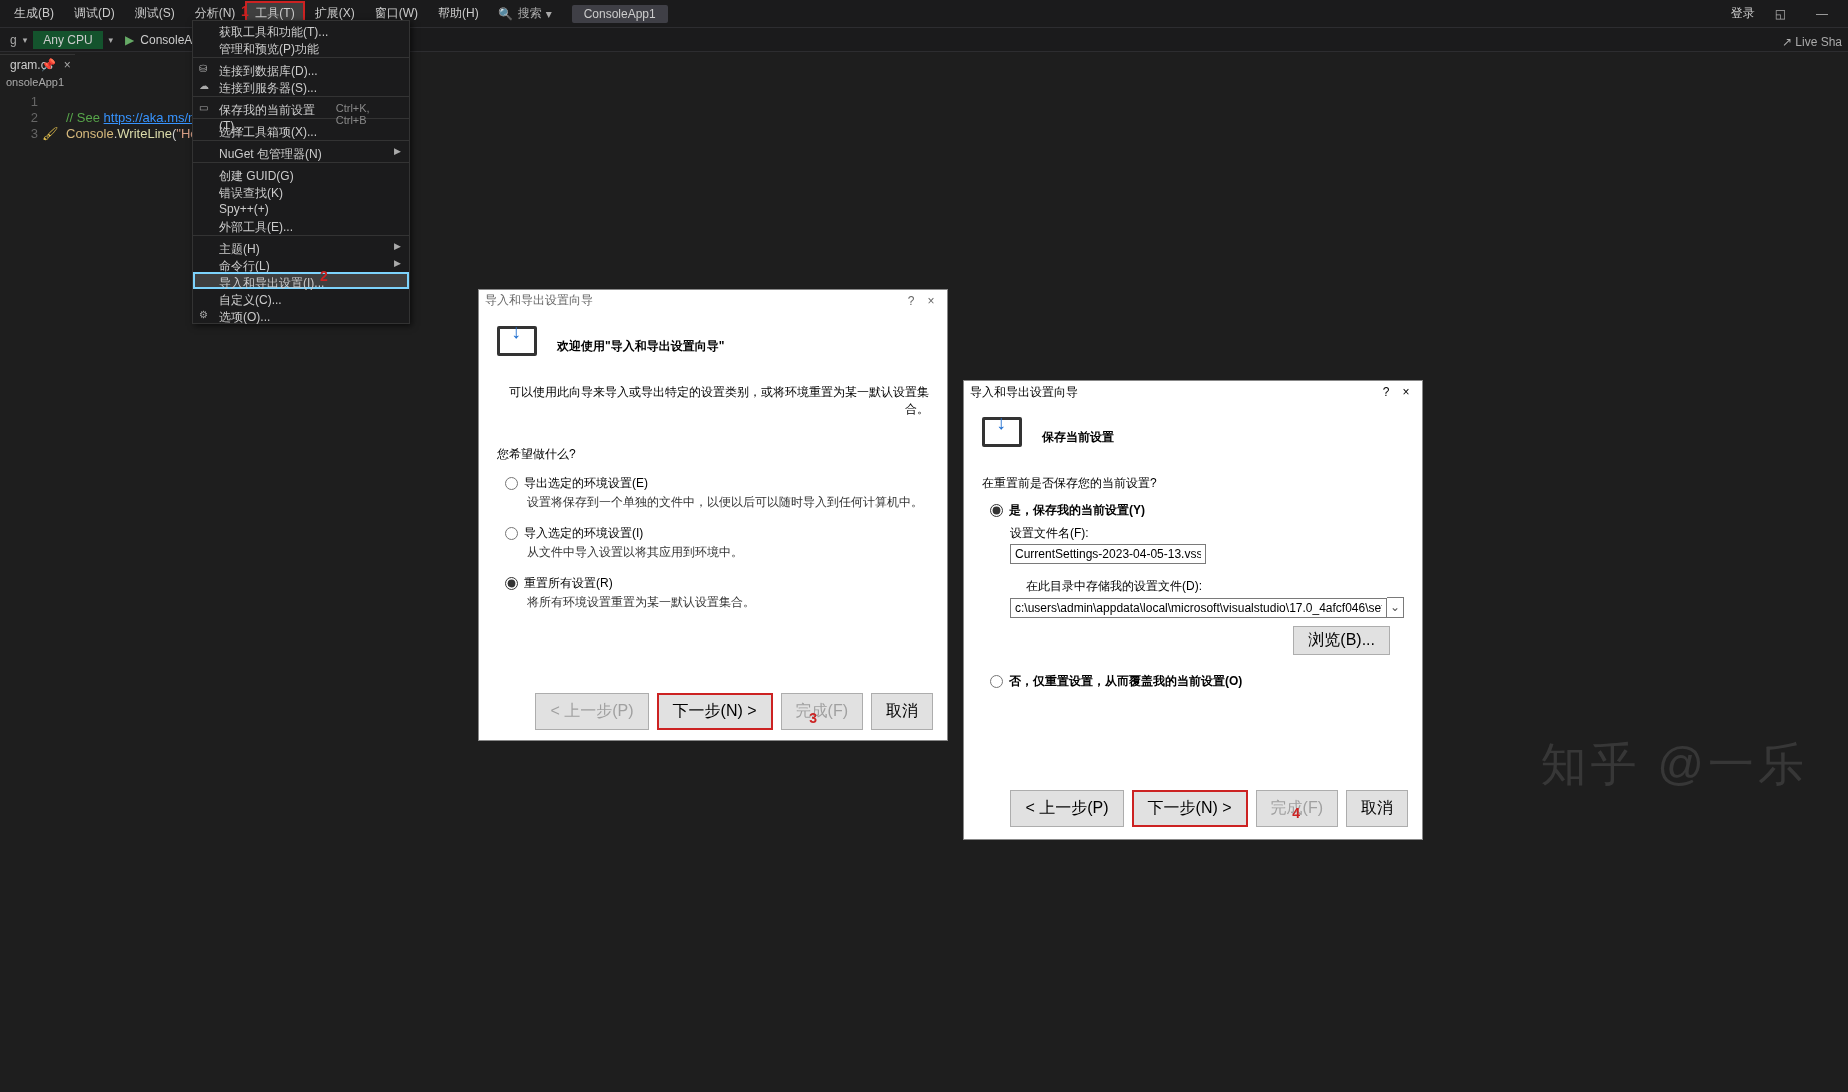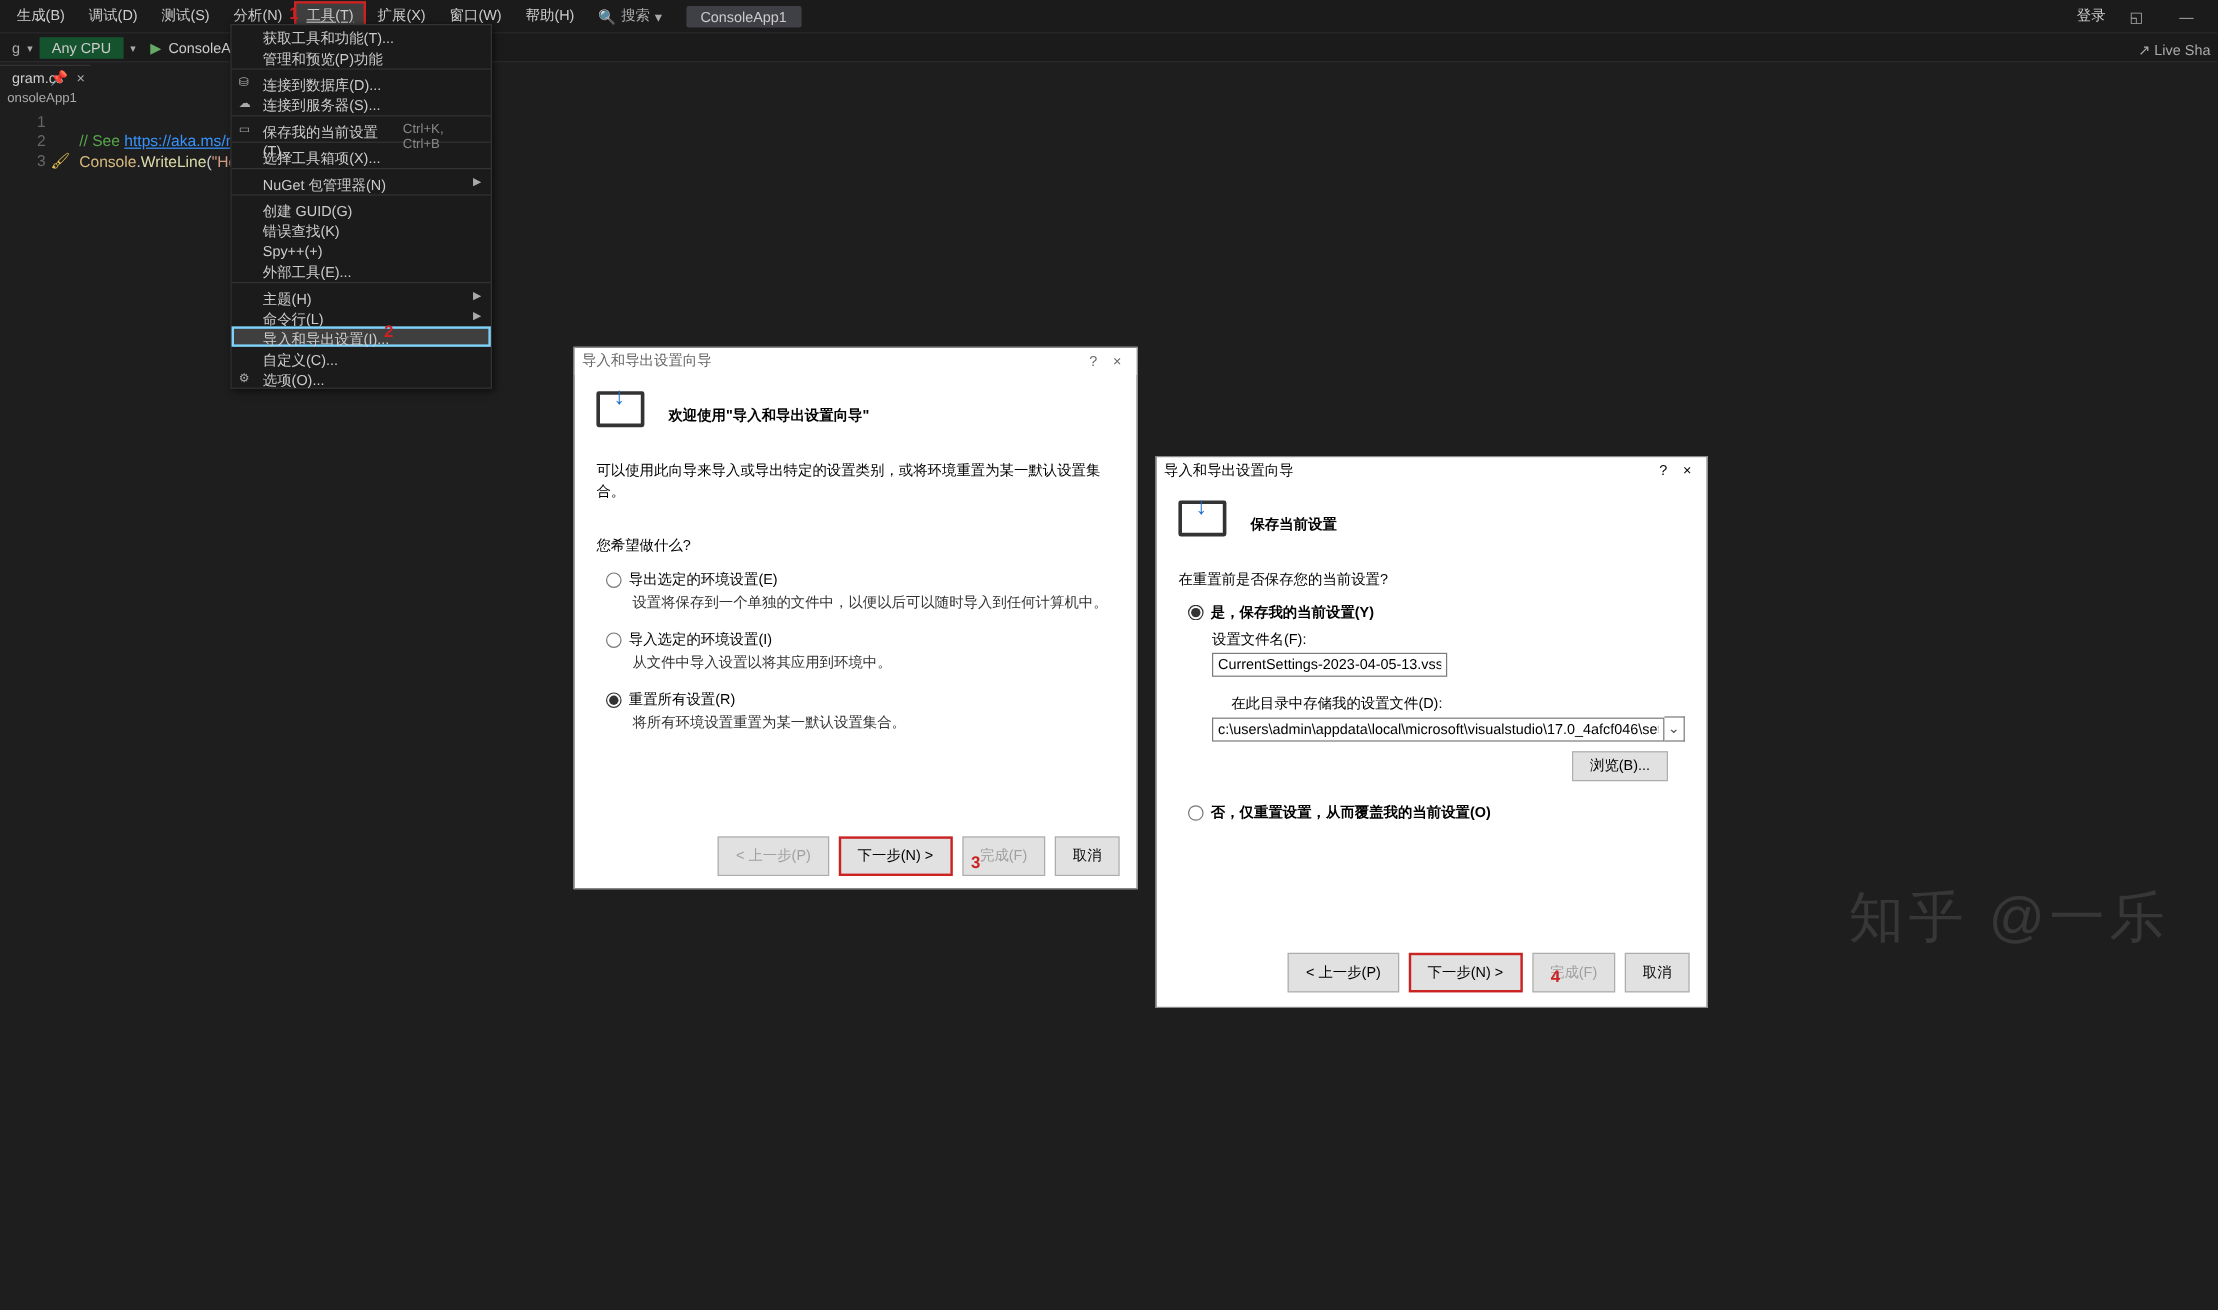--- a/index.html
+++ b/index.html
@@ -1,21 +1,21 @@
 <!DOCTYPE html>
 <html><head>
 <meta charset="utf-8">
 <style>
 * { margin: 0; padding: 0; box-sizing: border-box; font-family: "Microsoft YaHei", "Segoe UI", sans-serif; }
 body { background: #1e1e1e; color: #ccc; font-size: 12px; width: 1848px; height: 1092px; overflow: hidden; position: relative; }
 
 
 .menubar { height: 28px; background: #1b1b1c; display: flex; align-items: center; padding-left: 4px; border-bottom: 1px solid #2d2d30; }
 .menubar .menu-item { padding: 4px 10px; color: #ccc; cursor: pointer; }
-.menubar .menu-item.active { background: #3f3f3f; border: 2px solid #c22; padding: 2px 8px; text-decoration: underline; }
+.menubar .menu-item.active { background: #3f3f3f; border: 2px solid #c22; padding: 2px 8px; }
 .menubar .spacer { flex: 1; }
 .menubar .search-icn { margin-left: 10px; color: #aaa; }
 .menubar .search-lbl { color: #aaa; margin-left: 4px; }
 .menubar .login { margin-right: 20px; color: #ccc; }
 .menubar .app-name { background: #3f3f46; padding: 2px 12px; margin-left: 20px; border-radius: 2px; }
 .annot-1 { position: absolute; left: 241px; top: 3px; color: #c22; font-weight: bold; font-size: 14px; }
 
 
 .toolbar { height: 24px; background: #1b1b1c; display: flex; align-items: center; padding-left: 10px; border-bottom: 1px solid #2d2d30; gap:6px;}
 .toolbar .cfg { background:#14532d; padding:2px 10px; color:#ccc;}
@@ -57,26 +57,26 @@
 .dialog1 { position:absolute; left:478px; top:289px; width:470px; height:452px; background:#fff; color:#000; border:1px solid #888; z-index:20; font-size:12px;}
 .dialog1 .titlebar { height:22px; display:flex; align-items:center; padding:0 6px; background:#fff; border-bottom:1px solid #fff;}
 .dialog1 .titlebar .ttl { flex:1; color:#666;}
 .dialog1 .titlebar .winbtn { width:20px; text-align:center; color:#666;}
 .dialog1 .body { padding:14px 18px 14px 18px;}
 .dialog1 .header-row { display:flex; align-items:center; gap:16px; margin-bottom:18px;}
 .dialog1 .big-icon { width:44px; height:40px; position:relative;}
 .dialog1 .big-icon .mon { width:40px; height:30px; border:3px solid #333; border-radius:2px;}
 .dialog1 .big-icon .arrow { position:absolute; left:14px; top:-6px; color:#1f6fd0; font-size:20px; font-weight:bold;}
 .dialog1 .header-title { font-weight:bold; font-size:12px;}
-.dialog1 .desc { margin:6px 0 28px 0;}
+.dialog1 .desc { margin:6px 0 28px 0;text-align:right;}
 .dialog1 .prompt { margin-bottom:12px;}
 .dialog1 .opt { margin:6px 0 2px 8px; display:flex; align-items:center; gap:6px;}
 .dialog1 .opt-desc { margin:0 0 14px 30px; color:#333;}
 .dialog1 .buttons { position:absolute; bottom:10px; right:14px; display:flex; gap:8px;}
-.dialog1 .btn, .dialog2 .btn { border:1px solid #adadad; background:#e1e1e1; padding:3px 14px; color:#000; cursor:pointer; font-size:12px;}
+.dialog1 .btn, .dialog2 .btn { border:1px solid #adadad; background:#e1e1e1; padding:3px 14px; color:#000; cursor:pointer; font-size:16px;}
 .dialog1 .btn.disabled, .dialog2 .btn.disabled { color:#a0a0a0;}
 .dialog1 .btn.primary, .dialog2 .btn.primary { border:1px solid #0078d7;}
 .redbox3 { border:2px solid #c22 !important; padding:6px 14px !important;}
 .annot-3 { position:absolute; right:130px; bottom:14px; color:#c22; font-weight:bold; font-size:14px;}
 
 
 .dialog2 { position:absolute; left:963px; top:380px; width:460px; height:460px; background:#fff; color:#000; border:1px solid #888; z-index:21; font-size:12px;}
 .dialog2 .titlebar { height:22px; display:flex; align-items:center; padding:0 6px;}
 .dialog2 .titlebar .ttl { flex:1;}
 .dialog2 .titlebar .winbtn { width:20px; text-align:center;}

